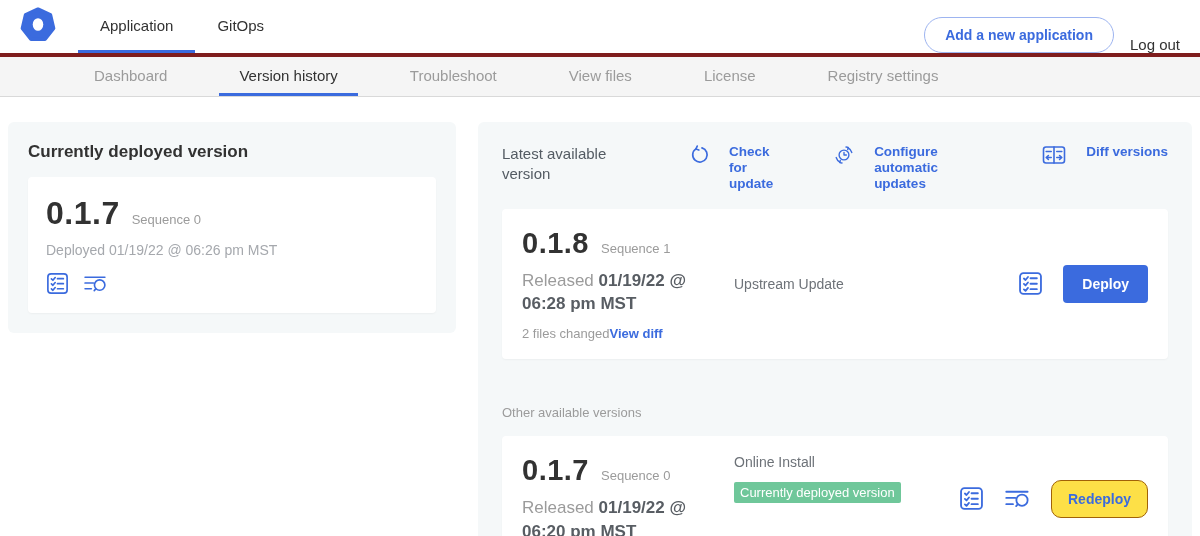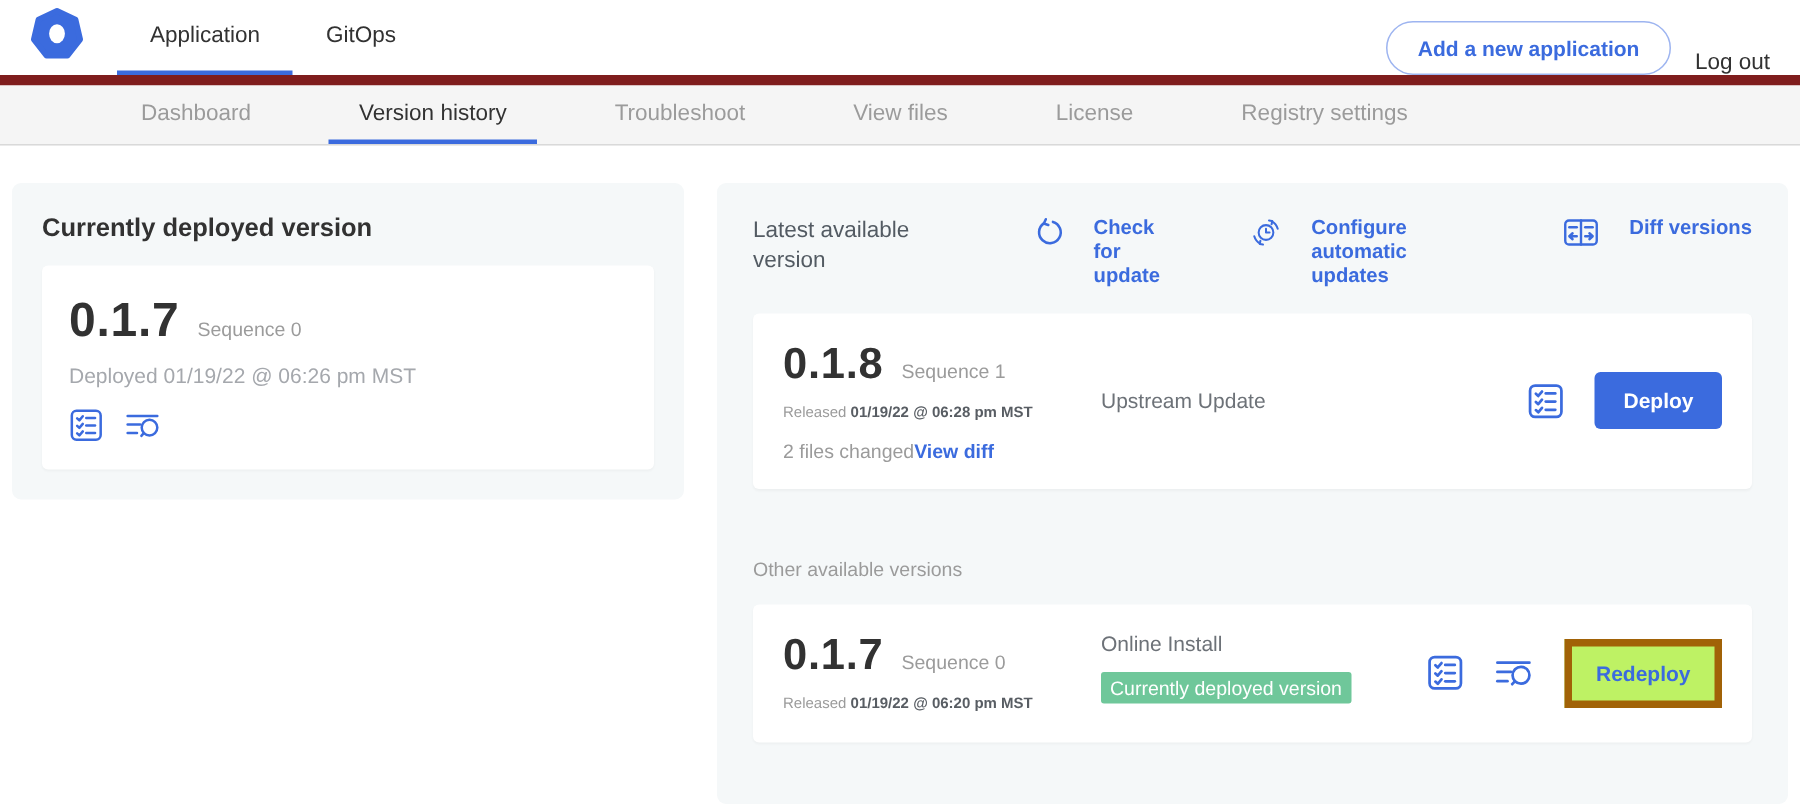--- a/index.html
+++ b/index.html
@@ -1,19 +1,19 @@
 <!DOCTYPE html>
 <html><head>
 <meta charset="utf-8">
 <style>
   * { margin:0; padding:0; box-sizing:border-box; }
   html,body { width:1200px; background:#fff; font-family:"Liberation Sans", "DejaVu Sans", sans-serif; color:#323232; }
 
   
-  .topnav { height:57px; display:flex; align-items:stretch; background:#fff; border-bottom:7px solid #7f1d1d; padding:0 20px; }
+  .topnav { height:57px; display:flex; align-items:stretch; background:#fff; border-bottom:4px solid #7f1d1d; padding:0 20px; }
   .topnav .logo-wrap { display:flex; align-items:center; margin-right:22px; }
   .topnav-tabs { display:flex; align-items:stretch; }
   .topnav-tab { display:flex; align-items:center; padding:0 22px; font-size:15px; font-weight:500; color:#323232; cursor:pointer; border-bottom:3px solid transparent; }
   .topnav-tab.active { border-bottom-color:#3b6bde; }
   .topnav-right { margin-left:auto; display:flex; align-items:flex-end; gap:16px; }
   .pill-btn { border:1px solid #9db4f0; border-radius:20px; background:#fff; color:#3b6bde; font-weight:700; font-size:14px; padding:9px 20px; cursor:pointer; font-family:inherit; }
   .logout { font-size:15px; color:#323232; cursor:pointer; }
 
   
   .subnav { height:40px; background:#f5f5f5; border-bottom:1px solid #d9d9d9; display:flex; align-items:stretch; padding-left:74px; }
@@ -46,32 +46,32 @@
   .avail-title { font-size:15px; line-height:1.3; color:#535b63; width:130px; }
   .header-action { display:flex; align-items:flex-start; gap:20px; color:#3b6bde; font-size:13.5px; font-weight:600; line-height:1.2; cursor:pointer; }
   .header-action svg { flex:none; margin-top:1px; }
   .ha-check { width:86px; }
   .ha-config { width:150px; }
 
   
   .version-card { margin-top:16px; padding:18px 20px; display:flex; align-items:stretch; }
   .vc-info { width:212px; flex:none; }
   .vc-info .version-number { font-size:29px; }
-  .released { font-size:10px; margin-top:9px; max-width:195px; line-height:1.4; color:#9b9b9b; }
+  .released { font-size:17px; margin-top:9px; max-width:195px; line-height:1.4; color:#9b9b9b; }
   .released b { color:#585d63; font-weight:700; }
   .files-line { margin-top:10px; font-size:13px; color:#9b9b9b; display:flex; gap:0; align-items:center; }
   .link { color:#3b6bde; font-weight:600; cursor:pointer; }
   .vc-mid { flex:1; }
   .vc-mid.centered { align-self:center; }
   .source-label { font-size:14px; font-weight:500; color:#6d7278; }
   .badge-wrap { margin-top:10px; width:168px; line-height:1.55; }
   .badge { display:inline; background:#6fc79a; color:#fff; font-size:13px; font-weight:500; padding:3px 6px; border-radius:2px; }
   .vc-actions { display:flex; align-items:center; gap:20px; align-self:center; flex:none; }
   .primary-btn { background:#3b6bde; border:none; color:#fff; font-weight:700; font-size:14px; padding:11px 19px; border-radius:4px; cursor:pointer; font-family:inherit; }
-  .outline-btn { background:#bef264; border:5px solid #a16207; color:#3b6bde; font-weight:700; font-size:14px; padding:10px 16px; border-radius:0; cursor:pointer; font-family:inherit; }
+  .outline-btn { background:#fde047; border:1px solid #a16207; color:#3b6bde; font-weight:700; font-size:14px; padding:10px 16px; border-radius:10px; cursor:pointer; font-family:inherit; }
 
   .other-title { font-size:13px; color:#9b9b9b; margin-top:46px; }
 
   .ic { stroke:#3b6bde; fill:none; stroke-width:1.6; stroke-linecap:round; stroke-linejoin:round; }
 </style>
 </head>
 <body>
 
 <div class="topnav">
   <div class="logo-wrap">

